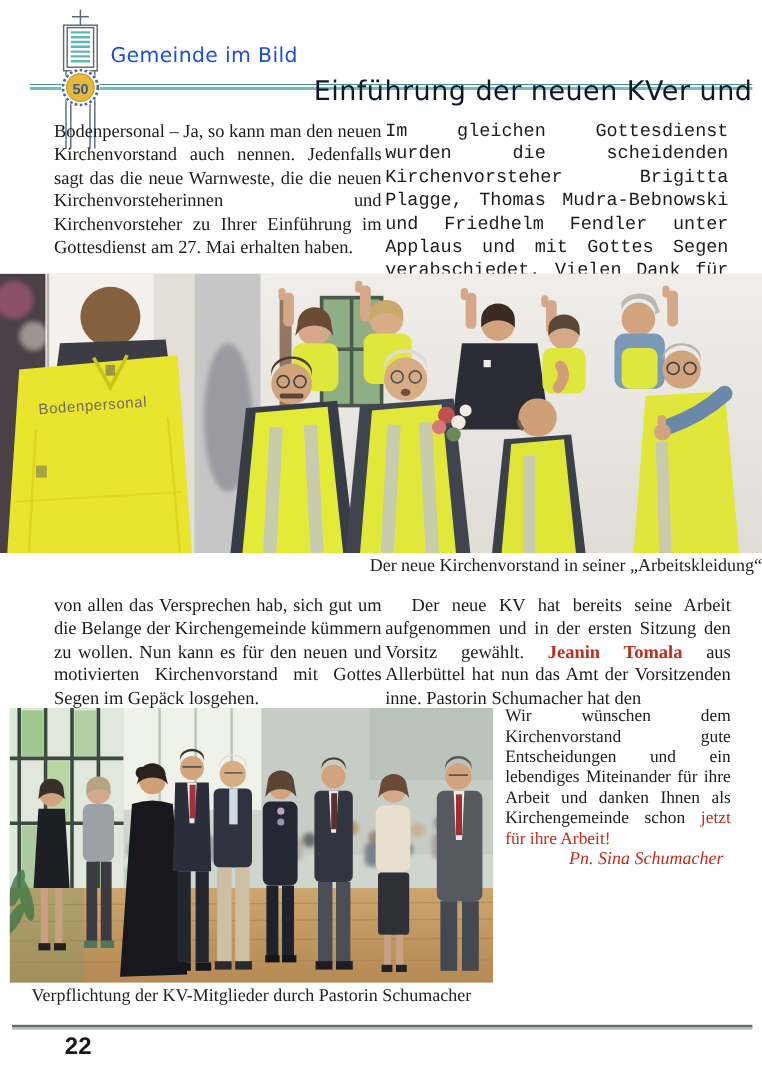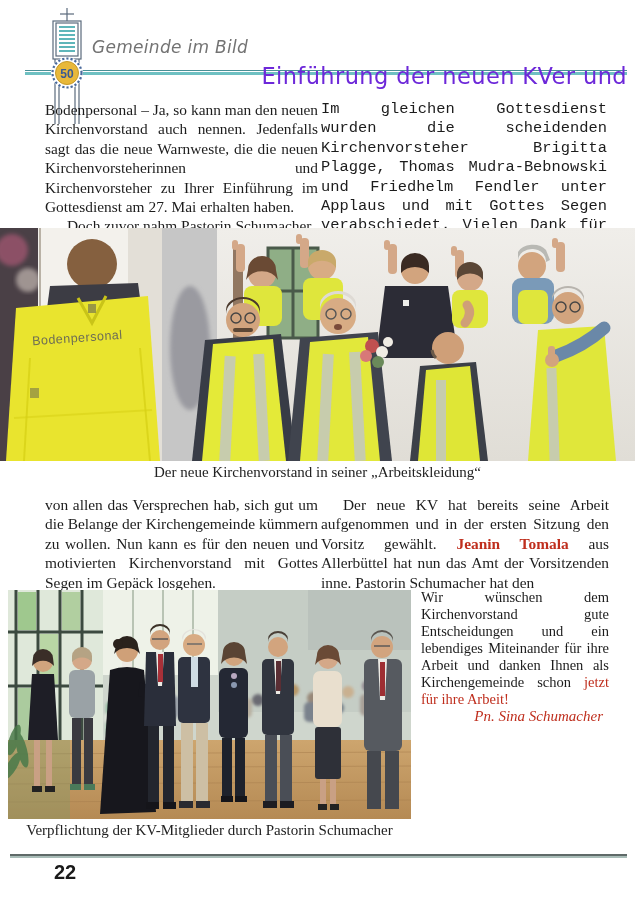--- a/index.html
+++ b/index.html
@@ -1,22 +1,22 @@
 <!DOCTYPE html>
 <html><head>
 <meta charset="utf-8">
 <style>
   html,body{margin:0;padding:0;background:#ffffff;}
   .page{position:relative;width:635px;height:900px;background:#fff;overflow:hidden;
         font-family:"Liberation Serif",serif;color:#1c1c1c;}
   .abs{position:absolute;}
   
-  .section-title{font-family:"DejaVu Sans",sans-serif;font-size:17px;color:#737373;letter-spacing:.3px;font-style:italic;}
+  .section-title{font-family:"DejaVu Sans",sans-serif;font-size:17px;color:#1d4ed8;letter-spacing:.3px;}
   .rule-teal{height:5px;background:linear-gradient(to bottom,#4a8f96 0 22%,#ffffff 22% 42%,#6fc0c2 42% 100%);}
-  .article-title{font-family:"DejaVu Sans",sans-serif;font-size:22.5px;color:#6d28d9;
+  .article-title{font-family:"DejaVu Sans",sans-serif;font-size:22.5px;color:#0f172a;
                  letter-spacing:.4px;text-align:right;white-space:nowrap;}
   
   .body-text{font-size:15.4px;line-height:19.4px;text-align:justify;}
   .body-text p{margin:0;}
   .indent{text-indent:22px;}
   .narrow-text{font-size:14.5px;line-height:17px;text-align:justify;}
   .narrow-text p{margin:0;}
   .first-cont{text-indent:30px;}
   .gap-top{margin-top:4px;}
   .name-bold{font-weight:bold;color:#bf2e1d;}
@@ -62,21 +62,20 @@
     <circle cx="29" cy="67" r="14.5" fill="none" stroke="#4a6a9c" stroke-width="2.2" stroke-dasharray="2.2 2"></circle>
     <circle cx="29" cy="67" r="11.5" fill="#e8b83a" stroke="#c79a28" stroke-width="1"></circle>
     <text x="29" y="72" text-anchor="middle" font-family="Liberation Sans,sans-serif" font-size="12" font-weight="bold" fill="#3a5a92">50</text>
   </svg>
 
   <div class="abs section-title" style="left:92px;top:37px;">Gemeinde im Bild</div>
   <div class="abs article-title" style="right:8px;top:63px;">Einführung der neuen KVer und</div>
 
   <div class="abs body-text" style="left:45px;top:100px;width:273px;">
     <p>Bodenpersonal – Ja, so kann man den neuen Kirchenvorstand auch nennen. Jedenfalls sagt das die neue Warnweste, die die neuen Kirchenvorsteherinnen und Kirchenvorsteher zu Ihrer Einführung im Gottesdienst am 27. Mai erhalten haben.</p>
-    <p class="indent">Doch zuvor nahm Pastorin Schumacher</p>
   </div>
   <div class="abs body-text" style="left:321px;top:100px;width:286px;font-family:Liberation Mono, monospace;">
     <p>Im gleichen Gottesdienst wurden die scheidenden Kirchenvorsteher Brigitta Plagge, Thomas Mudra-Bebnowski und Friedhelm Fendler unter Applaus und mit Gottes Segen verabschiedet. Vielen Dank für den Dienst in unserer Kirchengemeinde!</p>
   </div>
 
   <div class="abs photo" style="left:0;top:228px;width:635px;height:233px;">
     <svg width="635" height="233" viewBox="0 0 635 233">
       <defs>
         <linearGradient id="wall" x1="0" y1="0" x2="0" y2="1">
           <stop offset="0" stop-color="#f0eeea"></stop>
@@ -184,21 +183,21 @@
         <path d="M538 102 L604 98 L616 233 L528 233 Z" fill="#e0e73a"></path>
         <path d="M604 100 q-20 18 -48 28" stroke="#6a88a8" stroke-width="13" fill="none" stroke-linecap="round"></path>
         <circle cx="552" cy="132" r="7" fill="#d2a47e"></circle>
         <rect x="548" y="118" width="7" height="12" rx="3" fill="#d2a47e"></rect>
         <rect x="548" y="140" width="10" height="93" fill="#c2c7c2" opacity=".85" transform="rotate(-2 553 186)"></rect>
       </g>
     </svg>
     <span class="vest-label">Bodenpersonal</span>
   </div>
 
-  <div class="abs caption" style="left:0;top:464px;width:635px;">Der neue Kirchenvorstand in seiner „Arbeitskleidung“</div>
+  <div class="abs caption" style="left:0;top:464px;width:635px;text-align:right;">Der neue Kirchenvorstand in seiner „Arbeitskleidung“</div>
 
   <div class="abs body-text" style="left:321px;top:495px;width:288px;">
     <p class="indent"><span>Der neue KV hat bereits seine Arbeit aufgenommen und in der ersten Sitzung den Vorsitz gewählt. </span><span class="name-bold">Jeanin Tomala</span><span> aus Allerbüttel hat nun das Amt der Vorsitzenden inne. Pastorin Schumacher hat den</span></p>
   </div>
   <div class="abs body-text" style="left:45px;top:495px;width:273px;">
     <p>von allen das Versprechen hab, sich gut um die Belange der Kirchengemeinde kümmern zu wollen. Nun kann es für den neuen und motivierten Kirchenvorstand mit Gottes Segen im Gepäck losgehen.</p>
   </div>
 
   <div class="abs photo" style="left:8px;top:590px;width:403px;height:229px;">
     <svg width="403" height="229" viewBox="0 0 403 229">

